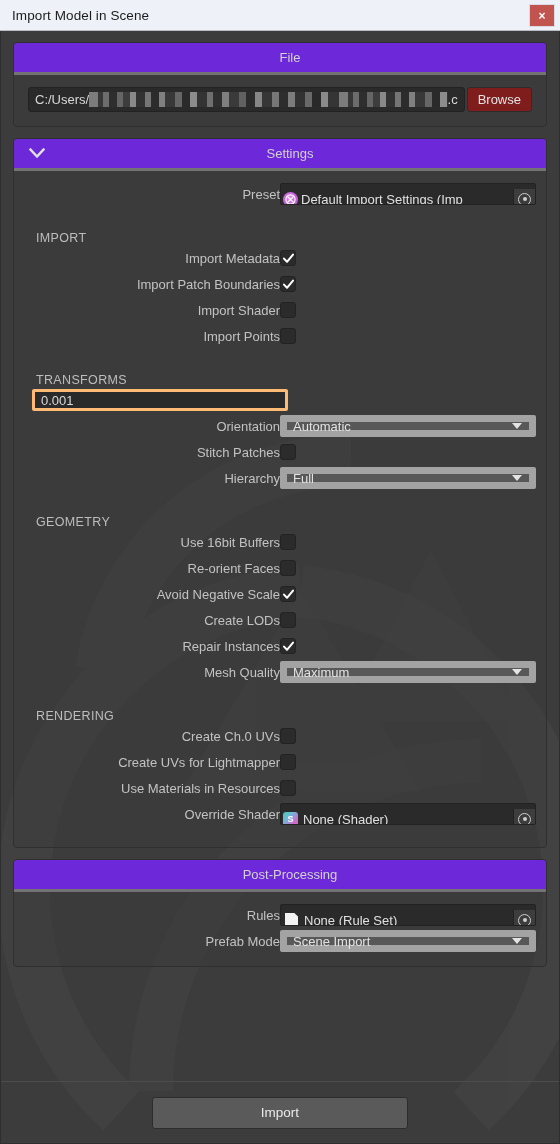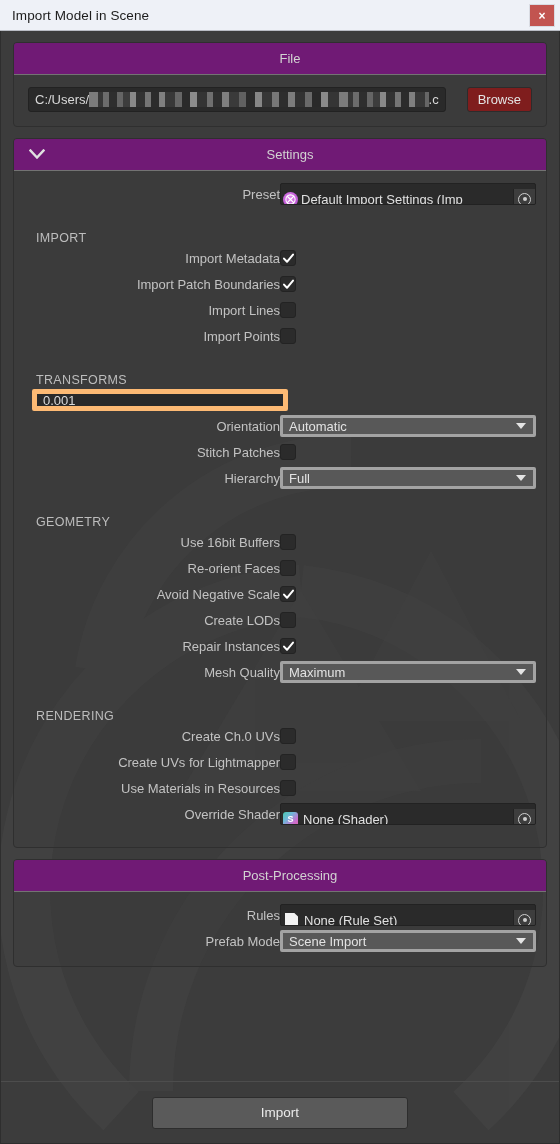--- a/index.html
+++ b/index.html
@@ -87,22 +87,22 @@
   
   .group {
     margin: 11px 12px 0 12px;
     border: 1px solid #2f2f2f;
     border-radius: 4px;
     background: rgba(58,58,58,0.35);
     overflow: hidden;
   }
   .group-header {
     height: 32px;
-    background: #701a75;
-    border-bottom: 1px solid #737373;
+    background: #6d28d9;
+    border-bottom: 3px solid #737373;
     display: flex;
     align-items: center;
     justify-content: center;
     position: relative;
     padding-left: 20px;
   }
   .group-header-title {
     font-size: 13px;
     color: #d2d2d2;
   }
@@ -120,21 +120,21 @@
   }
   .group-body {
     padding: 10px 0 12px 0;
   }
 
   
   .file-row {
     display: flex;
     align-items: center;
     padding: 4px 14px 4px 14px;
-    gap: 21px;
+    gap: 2px;
   }
   .path-field {
     flex: 1;
     height: 25px;
     background: #2a2a2a;
     border: 1px solid #222222;
     border-radius: 3px;
     display: flex;
     align-items: center;
     padding: 0 6px;
@@ -236,37 +236,37 @@
     width: 13px;
     height: 13px;
   }
   .checkbox.checked .tick { display: block; }
 
   
   .text-input {
     width: 256px;
     height: 22px;
     background: #2a2a2a;
-    border: 5px solid #fdba74;
+    border: 3px solid #fdba74;
     border-radius: 2px;
     display: flex;
     align-items: center;
     padding: 0 6px;
     font-size: 13px;
     color: #dadada;
     cursor: text;
     text-align: right;
   }
 
   
   .dropdown {
     width: 256px;
     height: 22px;
     background: #585858;
-    border: 3px solid #a3a3a3;
+    border: 7px solid #a3a3a3;
     border-radius: 2px;
     display: flex;
     align-items: center;
     padding: 0 6px;
     font-size: 13px;
     color: #e2e2e2;
     cursor: pointer;
     position: relative;
   }
   .dropdown .dd-arrow {
@@ -474,21 +474,21 @@
             <div class="prop-control">
               <div class="checkbox checked">
                 <svg class="tick" viewBox="0 0 13 13">
                     <path d="M2 6.6 L5 9.8 L11 2.6" stroke="#ffffff" stroke-width="2" fill="none" stroke-linecap="round" stroke-linejoin="round"></path>
                   </svg>
               </div>
             </div>
           </div>
 
           <div class="prop-row">
-            <span class="prop-label">Import Lines</span>
+            <span class="prop-label">Import Shader</span>
             <div class="prop-control">
               <div class="checkbox">
                 
               </div>
             </div>
           </div>
 
           <div class="prop-row">
             <span class="prop-label">Import Points</span>
             <div class="prop-control">

